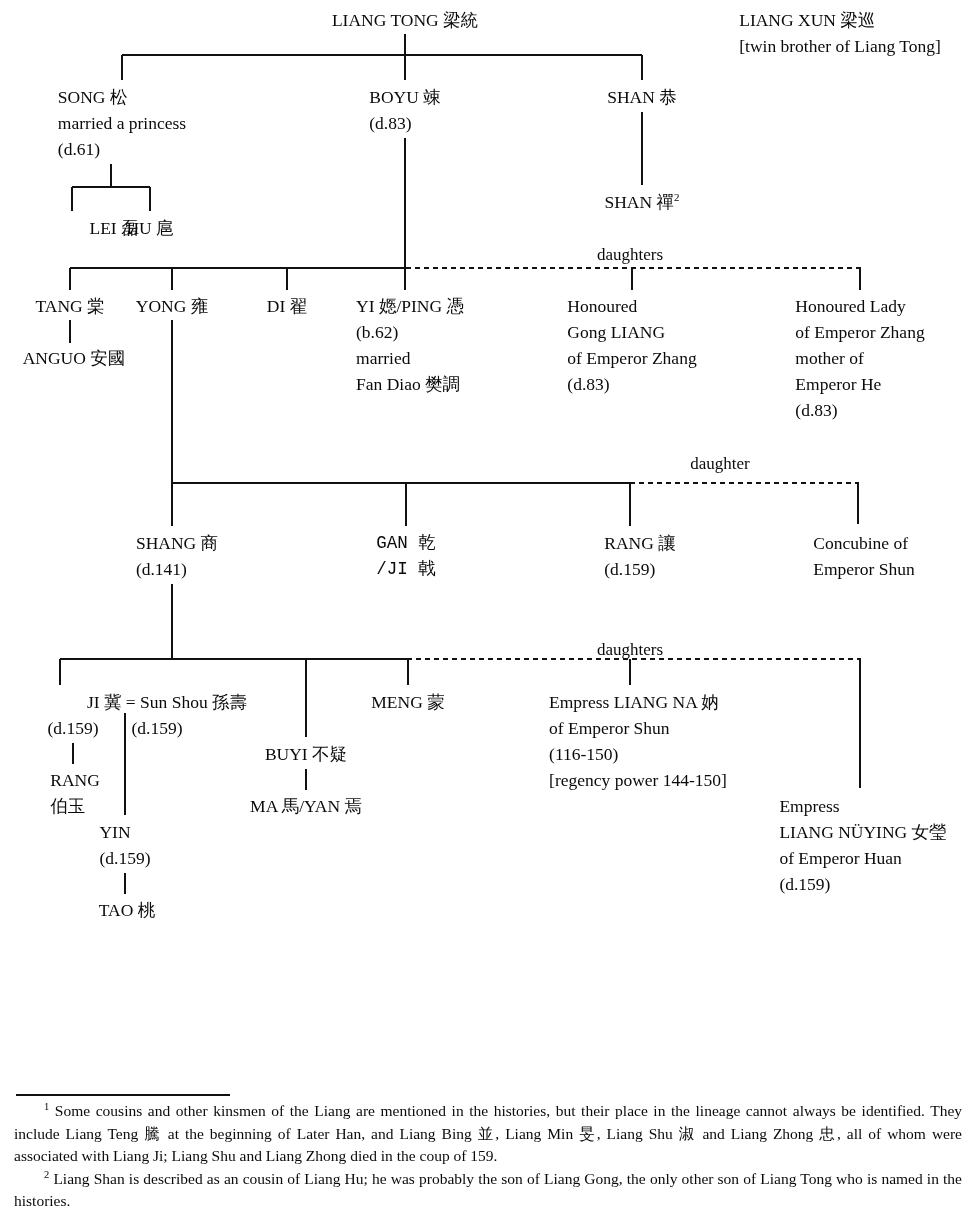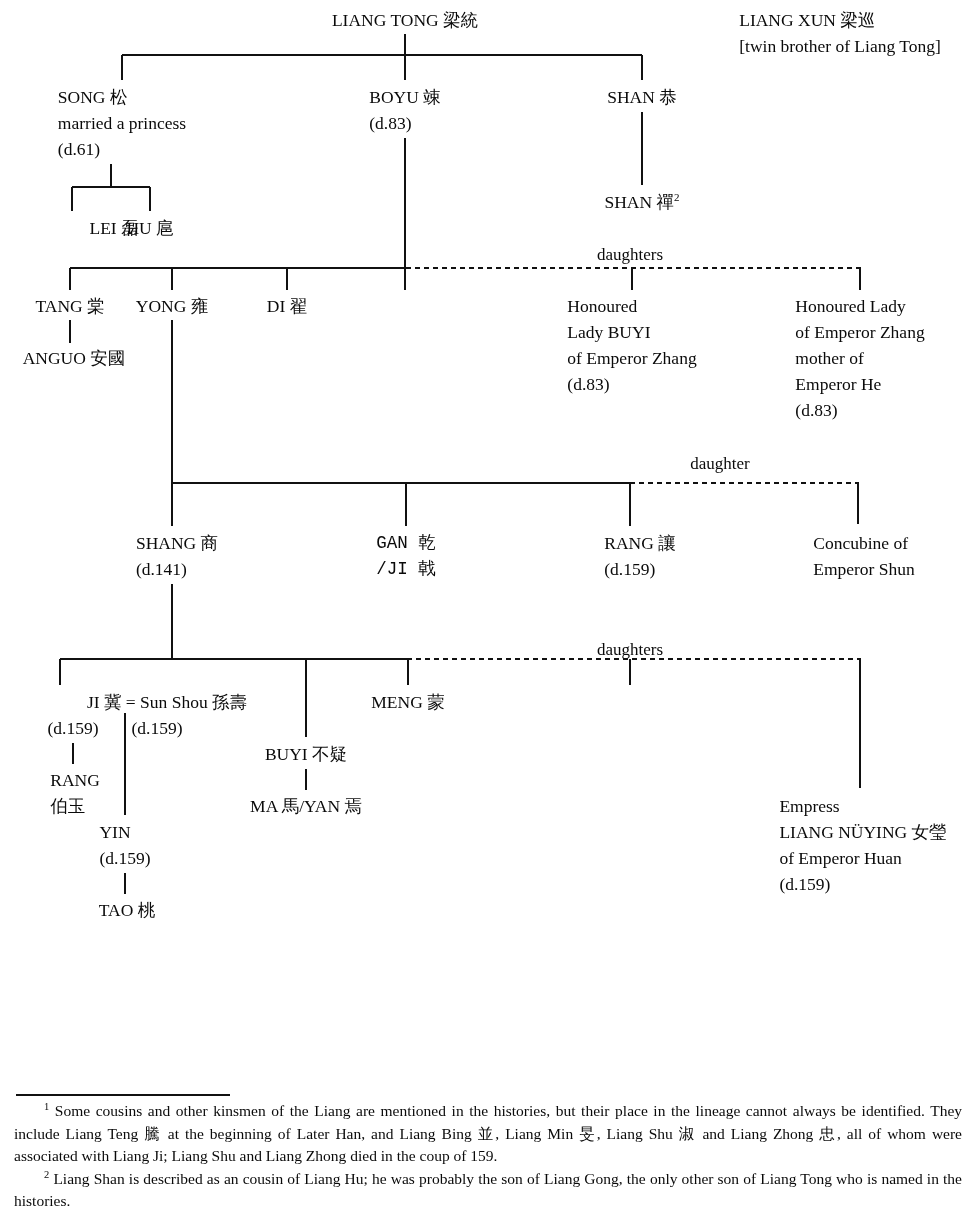--- a/index.html
+++ b/index.html
@@ -83,26 +83,32 @@
     </div>
     <div class="tnode" style="left: 70px; top: 293px;">
       <div>TANG 棠</div>
     </div>
     <div class="tnode" style="left: 172px; top: 293px;">
       <div>YONG 雍</div>
     </div>
     <div class="tnode" style="left: 287px; top: 293px;">
       <div>DI 翟</div>
     </div>
+    <div class="tnode" style="left: 410px; top: 293px;">
+      <div>YI 嫕/PING 憑</div>
+      <div>(b.62)</div>
+      <div>married</div>
+      <div>Fan Diao 樊調</div>
+    </div>
     <div class="tnode" style="left: 74px; top: 345px;">
       <div>ANGUO 安國</div>
     </div>
     <div class="tnode" style="left: 632px; top: 293px;">
       <div>Honoured</div>
-      <div>Lady BUYI</div>
+      <div>Gong LIANG</div>
       <div>of Emperor Zhang</div>
       <div>(d.83)</div>
     </div>
     <div class="tnode" style="left: 860px; top: 293px;">
       <div>Honoured Lady</div>
       <div>of Emperor Zhang</div>
       <div>mother of</div>
       <div>Emperor He</div>
       <div>(d.83)</div>
     </div>
@@ -126,20 +132,26 @@
       <div>JI 冀 = Sun Shou 孫壽</div>
     </div>
     <div class="tnode" style="left: 73px; top: 715px;">
       <div>(d.159)</div>
     </div>
     <div class="tnode" style="left: 157px; top: 715px;">
       <div>(d.159)</div>
     </div>
     <div class="tnode" style="left: 408px; top: 689px;">
       <div>MENG 蒙</div>
+    </div>
+    <div class="tnode" style="left: 638px; top: 689px;">
+      <div>Empress LIANG NA 妠</div>
+      <div>of Emperor Shun</div>
+      <div>(116-150)</div>
+      <div>[regency power 144-150]</div>
     </div>
     <div class="tnode" style="left: 306px; top: 741px;">
       <div>BUYI 不疑</div>
     </div>
     <div class="tnode" style="left: 75px; top: 767px;">
       <div>RANG</div>
       <div>伯玉</div>
     </div>
     <div class="tnode" style="left: 306px; top: 793px;">
       <div>MA 馬/YAN 焉</div>

